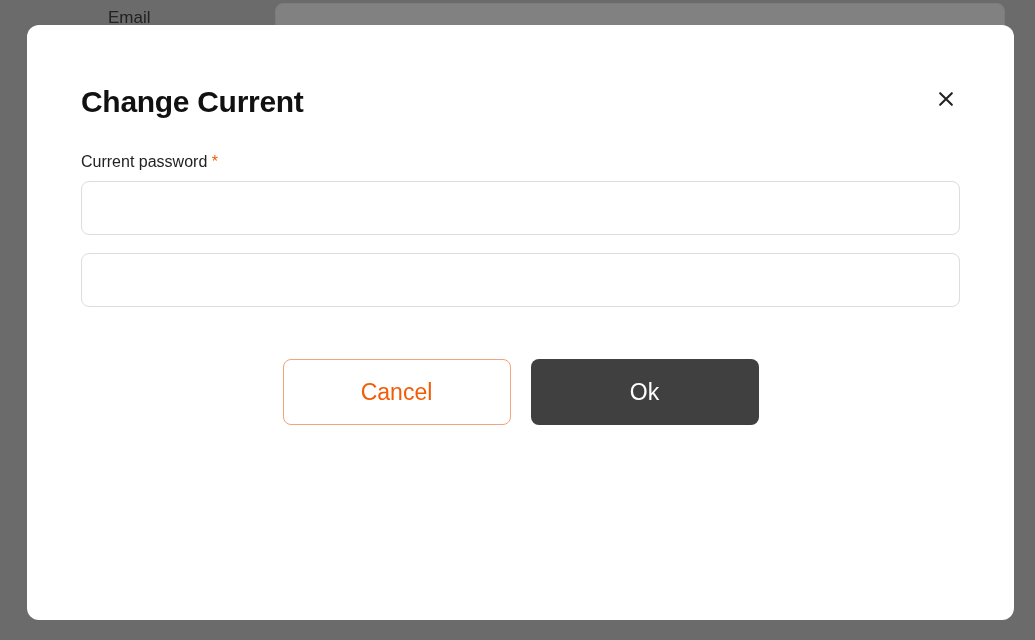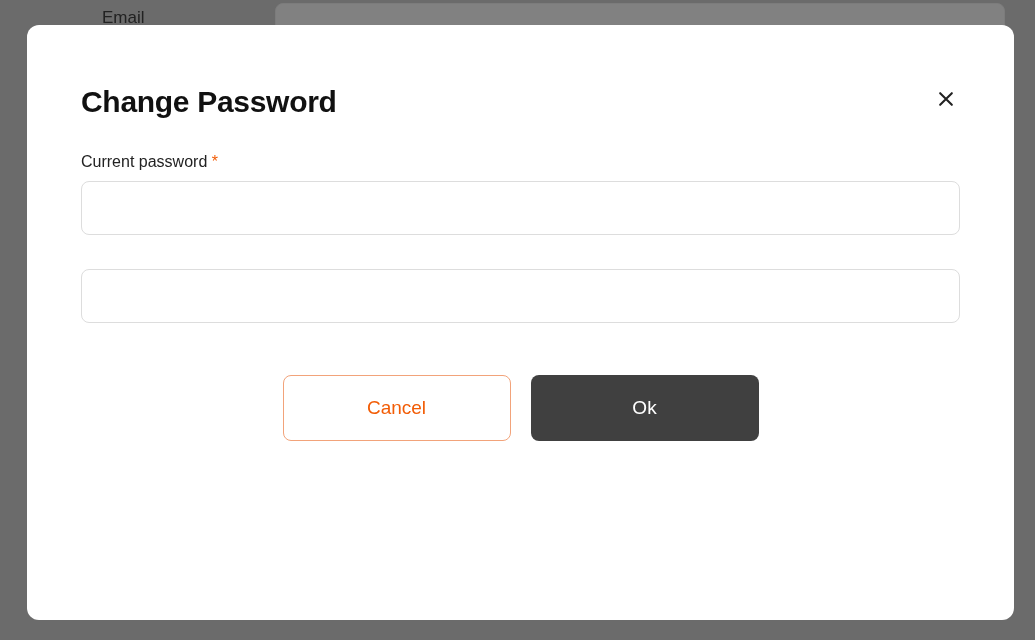--- a/index.html
+++ b/index.html
@@ -16,21 +16,21 @@
       position: relative;
     }
     .backdrop {
       position: absolute;
       inset: 0;
       background: #6b6b6b;
     }
     .bg-hint {
       position: absolute;
       top: 8px;
-      left: 102px;
+      left: 108px;
       color: #222;
       font-size: 17px;
     }
     .bg-input {
       position: absolute;
       top: 3px;
       left: 275px;
       right: 30px;
       height: 45px;
       background: #fff;
@@ -69,21 +69,21 @@
       align-items: center;
       justify-content: center;
     }
     .close-btn svg {
       width: 20px;
       height: 20px;
       stroke: #222;
       stroke-width: 2.5;
     }
     .form-group {
-      margin-bottom: 34px;
+      margin-bottom: 18px;
     }
     .form-label {
       display: block;
       font-size: 16px;
       color: #222;
       margin-bottom: 10px;
     }
     .required {
       color: #f25c05;
     }
@@ -99,21 +99,21 @@
     .button-row {
       display: flex;
       justify-content: center;
       gap: 20px;
       margin-top: 52px;
     }
     .btn {
       width: 228px;
       height: 66px;
       border-radius: 8px;
-      font-size: 19px;
+      font-size: 23px;
       font-weight: 400;
       cursor: pointer;
       border: none;
     }
     .btn-cancel {
       background: #fff;
       border: 1px solid #f2a37a;
       color: #f25c05;
     }
     .btn-ok {
@@ -124,21 +124,21 @@
 </head>
 <body>
 
 <div class="backdrop">
   <div class="bg-hint">Email</div>
   <div class="bg-input"></div>
 </div>
 
 <div class="modal">
   <div class="modal-header">
-    <h1 class="modal-title">Change Password</h1>
+    <h1 class="modal-title">Change Current</h1>
     <button class="close-btn">
       <span>
         <svg viewBox="0 0 24 24" fill="none">
           <path d="M5 5 L19 19 M19 5 L5 19" stroke-linecap="round"></path>
         </svg>
       </span>
     </button>
   </div>
 
   <div class="form-group">

